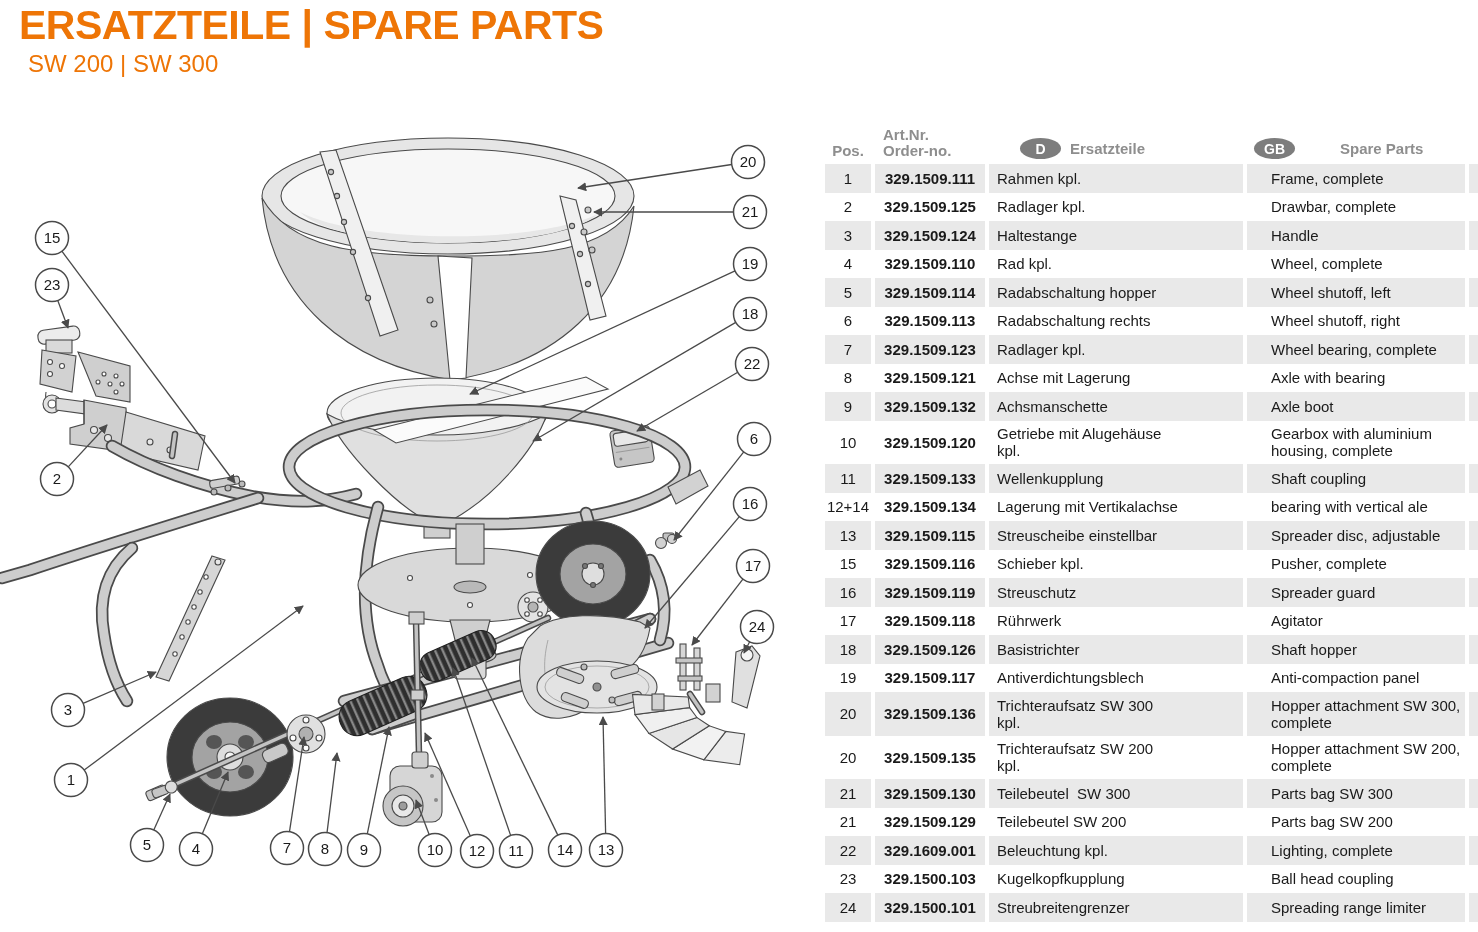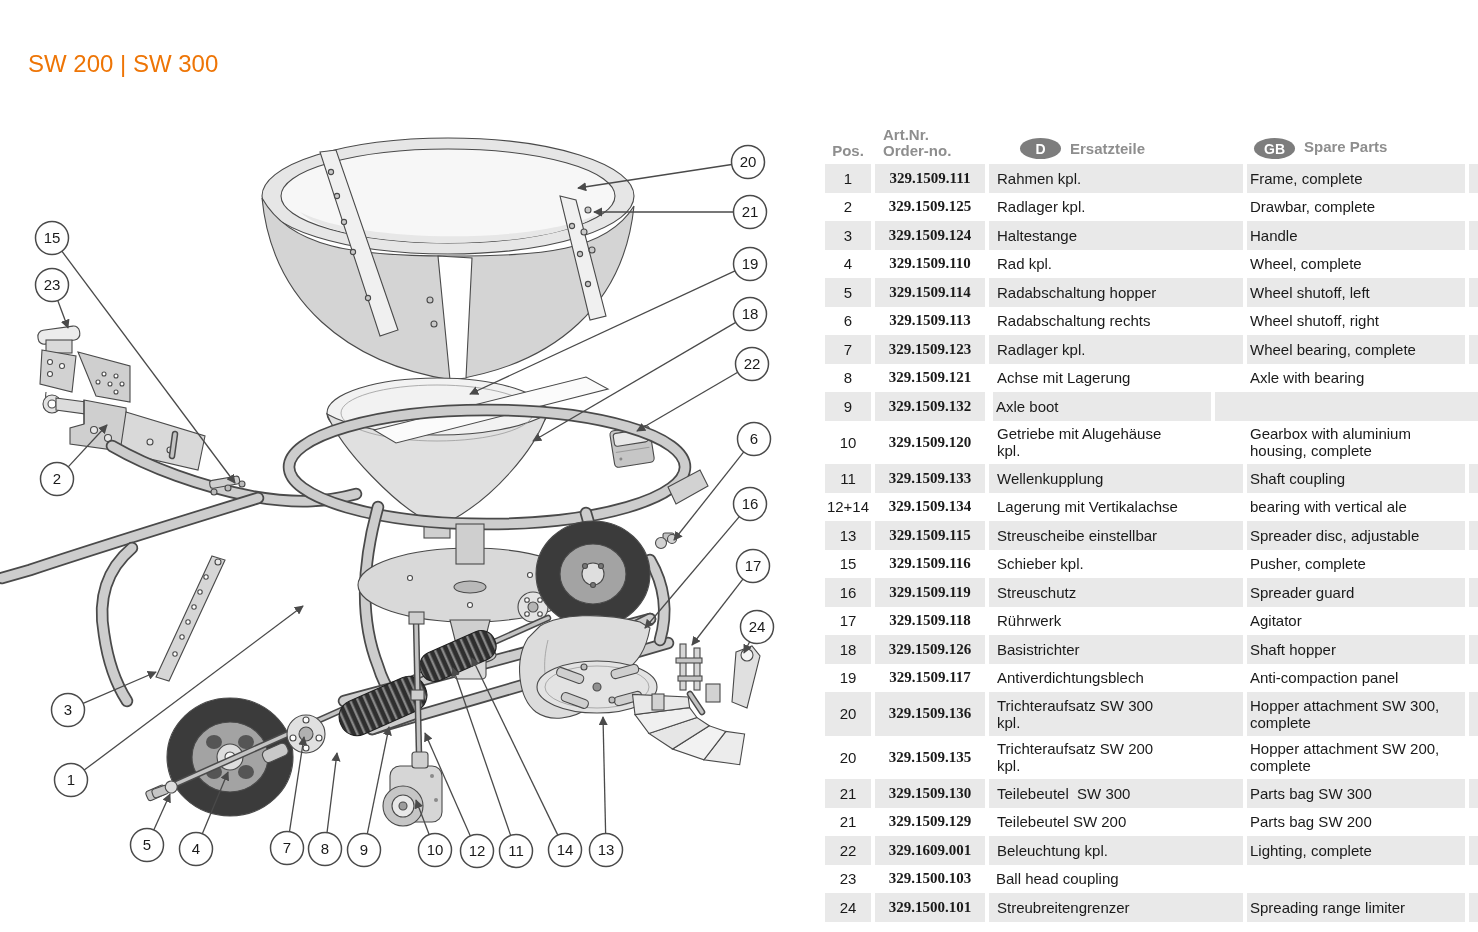--- a/index.html
+++ b/index.html
@@ -25,41 +25,42 @@
   .co-circle{fill:#fff;stroke:var(--line);stroke-width:1.5;}
   .co-text{font:15px "Liberation Sans","DejaVu Sans",sans-serif;text-anchor:middle;fill:#1a1a1a;}
 
   
   .ptable{position:absolute;left:825px;top:120px;width:653px;font-size:15px;color:var(--ink);}
   .thead{display:flex;height:44px;align-items:flex-end;padding-bottom:5px;
     color:var(--gray);font-weight:bold;font-size:15px;}
   .thead .h-pos{width:46px;text-align:center;}
   .thead .h-art{width:133px;padding-left:8px;line-height:16px;margin-top:8px;}
   .thead .h-de{width:230px;padding-left:8px;display:flex;align-items:center;}
-  .thead .h-en{width:218px;padding-left:8px;display:flex;}
+  .thead .h-en{width:218px;padding-left:8px;display:flex;align-items:center;gap:36px;}
   .thead .gut{width:4px;}
   .badge{display:inline-flex;align-items:center;justify-content:center;flex:none;
     width:41px;height:21px;border-radius:50%;background:#7d7d7d;color:#fff;
     font-size:14px;font-weight:bold;margin-right:9px;letter-spacing:0;}
   .trow{display:flex;min-height:28.5px;}
   .trow.tall{min-height:43.5px;}
   .trow .c{background:#fff;display:flex;align-items:center;line-height:17px;}
   .trow.odd .c{background:var(--stripe);}
   .trow .gut{width:4px;background:#fff;}
   .c.pos{width:46px;justify-content:center;}
-  .c.art{width:110px;justify-content:center;font-weight:bold;font-family:Liberation Serif, serif;}
+  .c.art{width:110px;justify-content:center;font-weight:bold;}
   .c.de{width:254px;padding-left:8px;white-space:pre-wrap;}
-  .c.en{width:218px;padding-left:3px;white-space:pre-wrap;}
+  .c.en{width:218px;padding-left:24px;white-space:pre-wrap;}
   .c.stub{flex:1;}
 </style>
 </head>
 <body>
 
 <div class="stage">
 
+  <div class="title">ERSATZTEILE | SPARE PARTS</div>
   <div class="subtitle">SW 200 | SW 300</div>
 
   <svg class="diagram" viewBox="0 0 810 932" xmlns="http://www.w3.org/2000/svg">
     <defs>
       <marker id="arr" viewBox="0 0 10 10" refX="9" refY="5" markerWidth="7" markerHeight="7" orient="auto-start-reverse">
         <path d="M0,0 L10,5 L0,10 z" fill="#4a4a4a"></path>
       </marker>
       <pattern id="bel" width="7" height="60" patternUnits="userSpaceOnUse">
         <rect width="7" height="60" fill="#2e2e2e"></rect>
         <rect x="4.2" width="2.2" height="60" fill="#8f8f8f"></rect>
@@ -559,20 +560,21 @@
     <div class="gut"></div>
     <div class="c en">Axle with bearing</div>
     <div class="gut"></div>
     <div class="c stub"></div>
   </div>
         <div class="trow odd">
     <div class="c pos">9</div>
     <div class="gut"></div>
     <div class="c art">329.1509.132</div>
     <div class="gut"></div>
+    <div class="c de">Achsmanschette</div>
     <div class="gut"></div>
     <div class="c en">Axle boot</div>
     <div class="gut"></div>
     <div class="c stub"></div>
   </div>
         <div class="trow tall">
     <div class="c pos">10</div>
     <div class="gut"></div>
     <div class="c art">329.1509.120</div>
     <div class="gut"></div>
@@ -729,20 +731,21 @@
     <div class="gut"></div>
     <div class="c en">Lighting, complete</div>
     <div class="gut"></div>
     <div class="c stub"></div>
   </div>
         <div class="trow">
     <div class="c pos">23</div>
     <div class="gut"></div>
     <div class="c art">329.1500.103</div>
     <div class="gut"></div>
+    <div class="c de">Kugelkopfkupplung</div>
     <div class="gut"></div>
     <div class="c en">Ball head coupling</div>
     <div class="gut"></div>
     <div class="c stub"></div>
   </div>
         <div class="trow odd">
     <div class="c pos">24</div>
     <div class="gut"></div>
     <div class="c art">329.1500.101</div>
     <div class="gut"></div>

